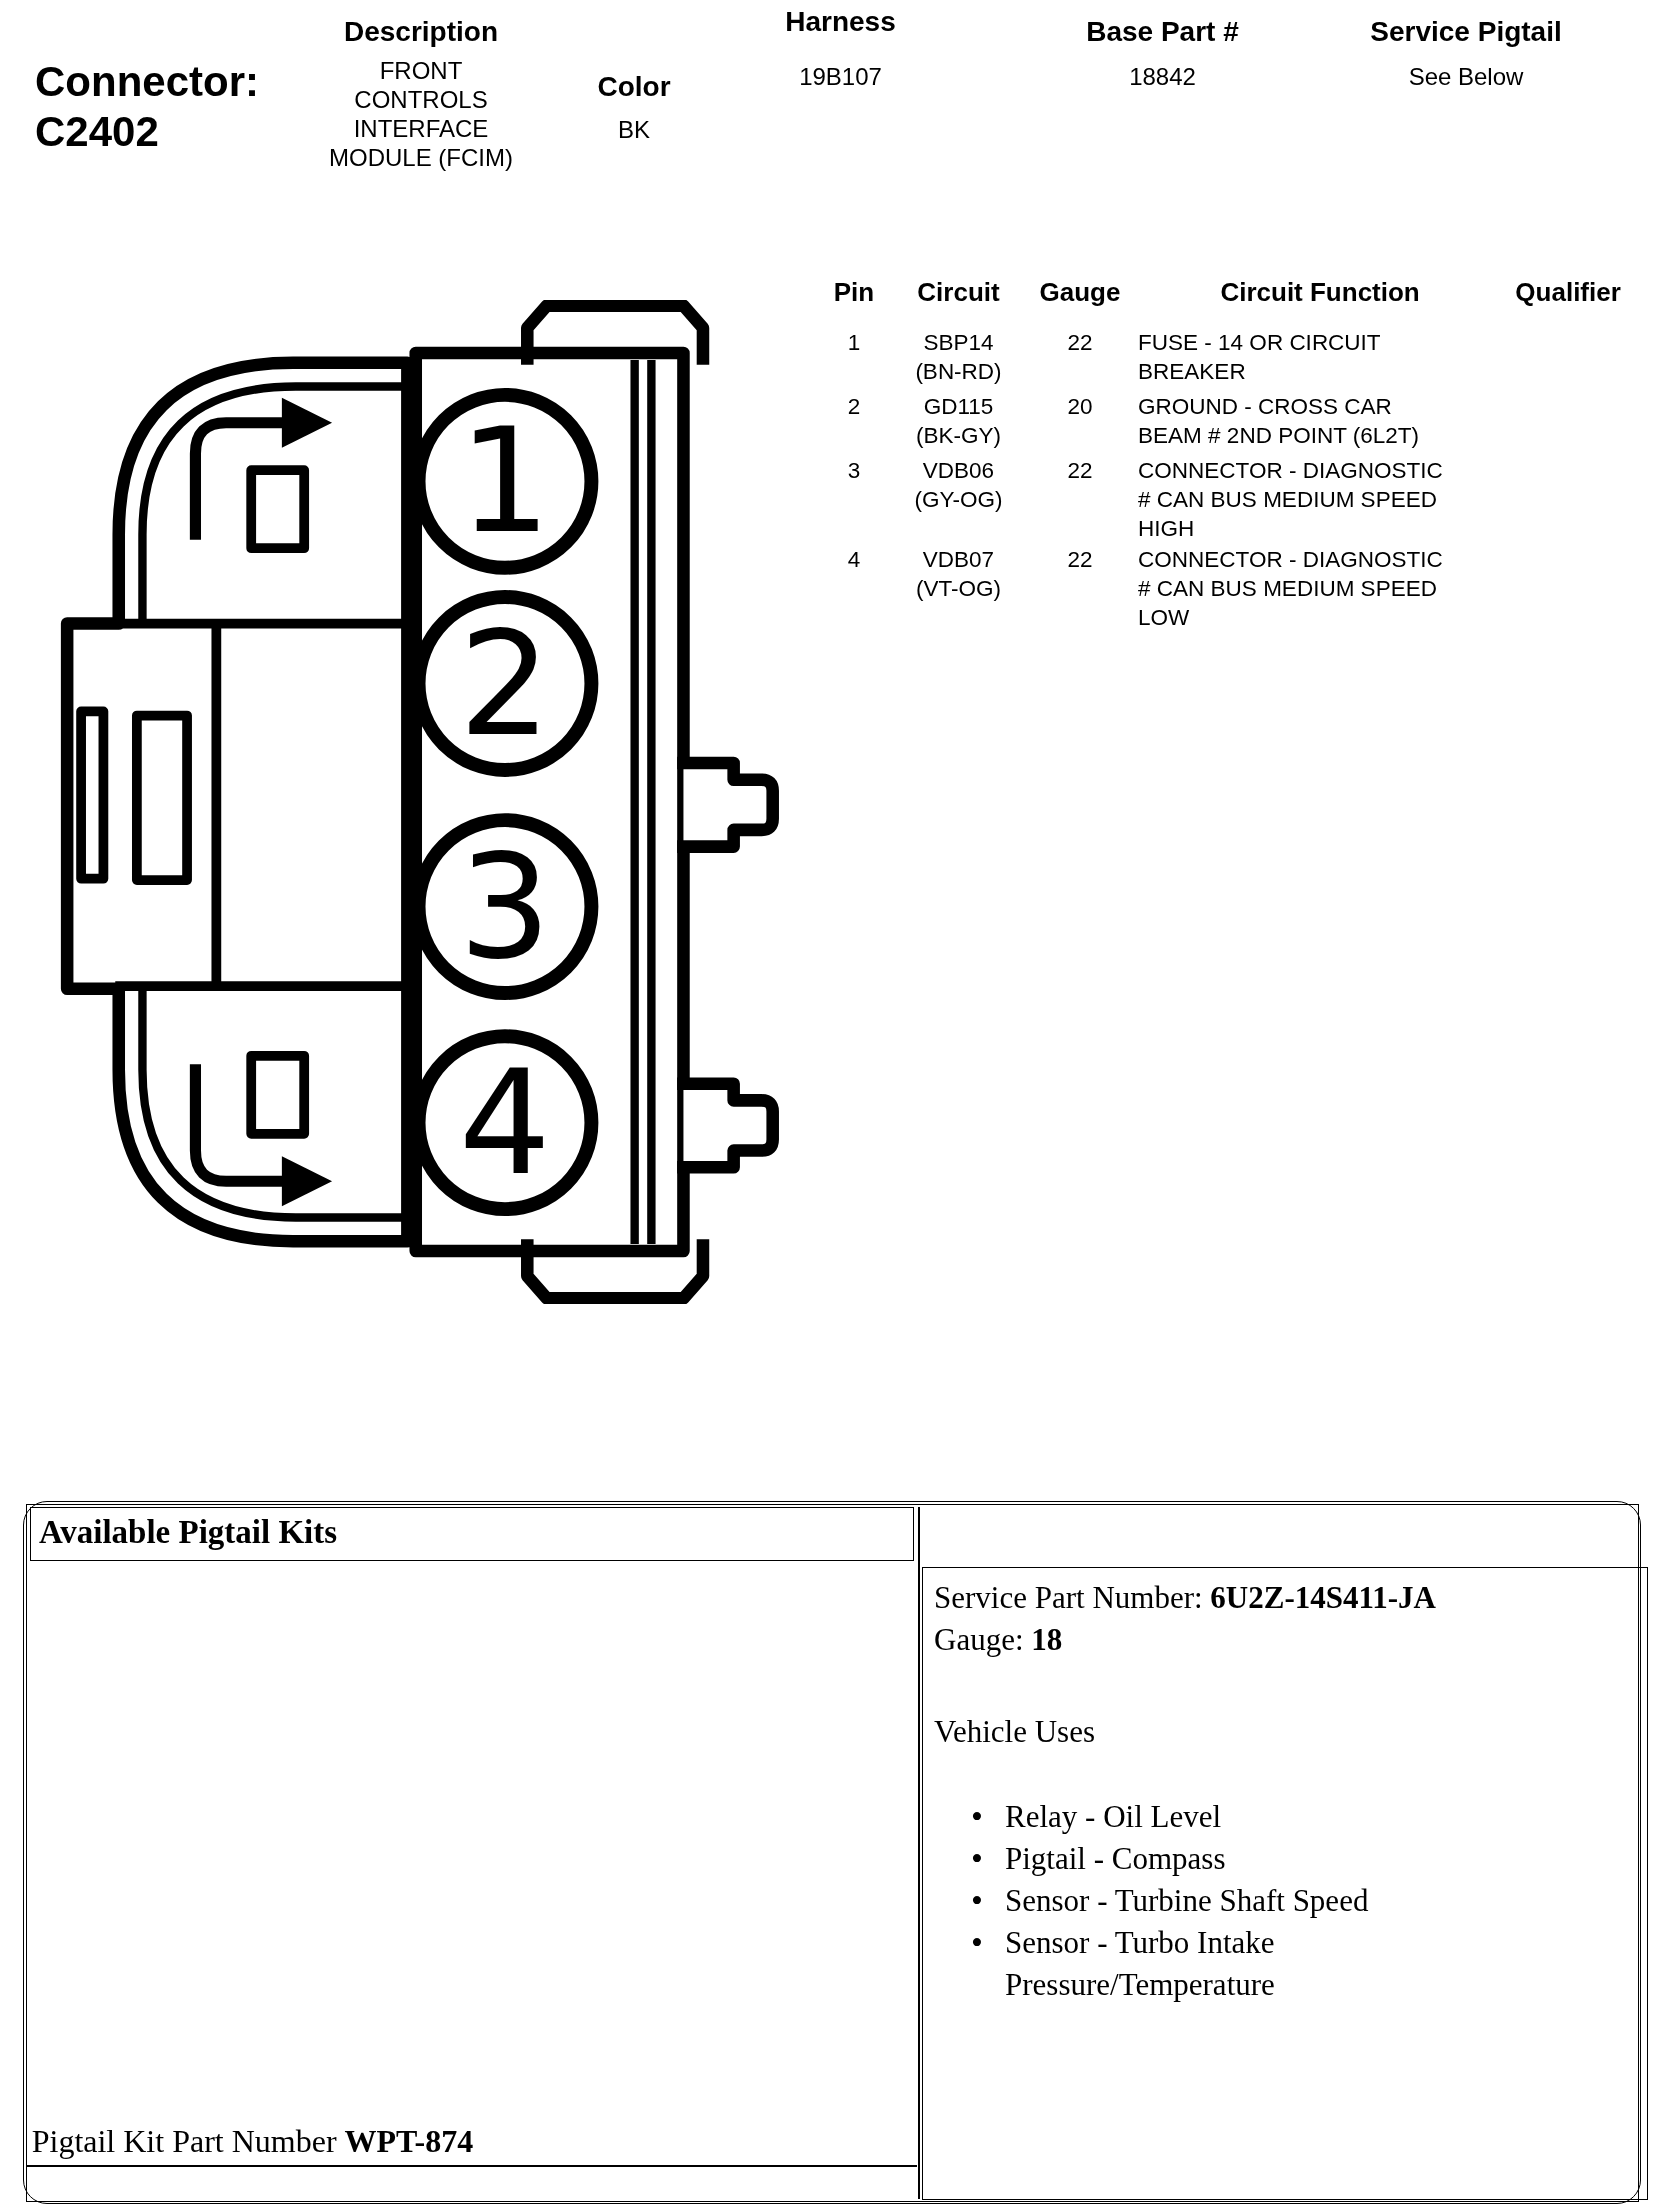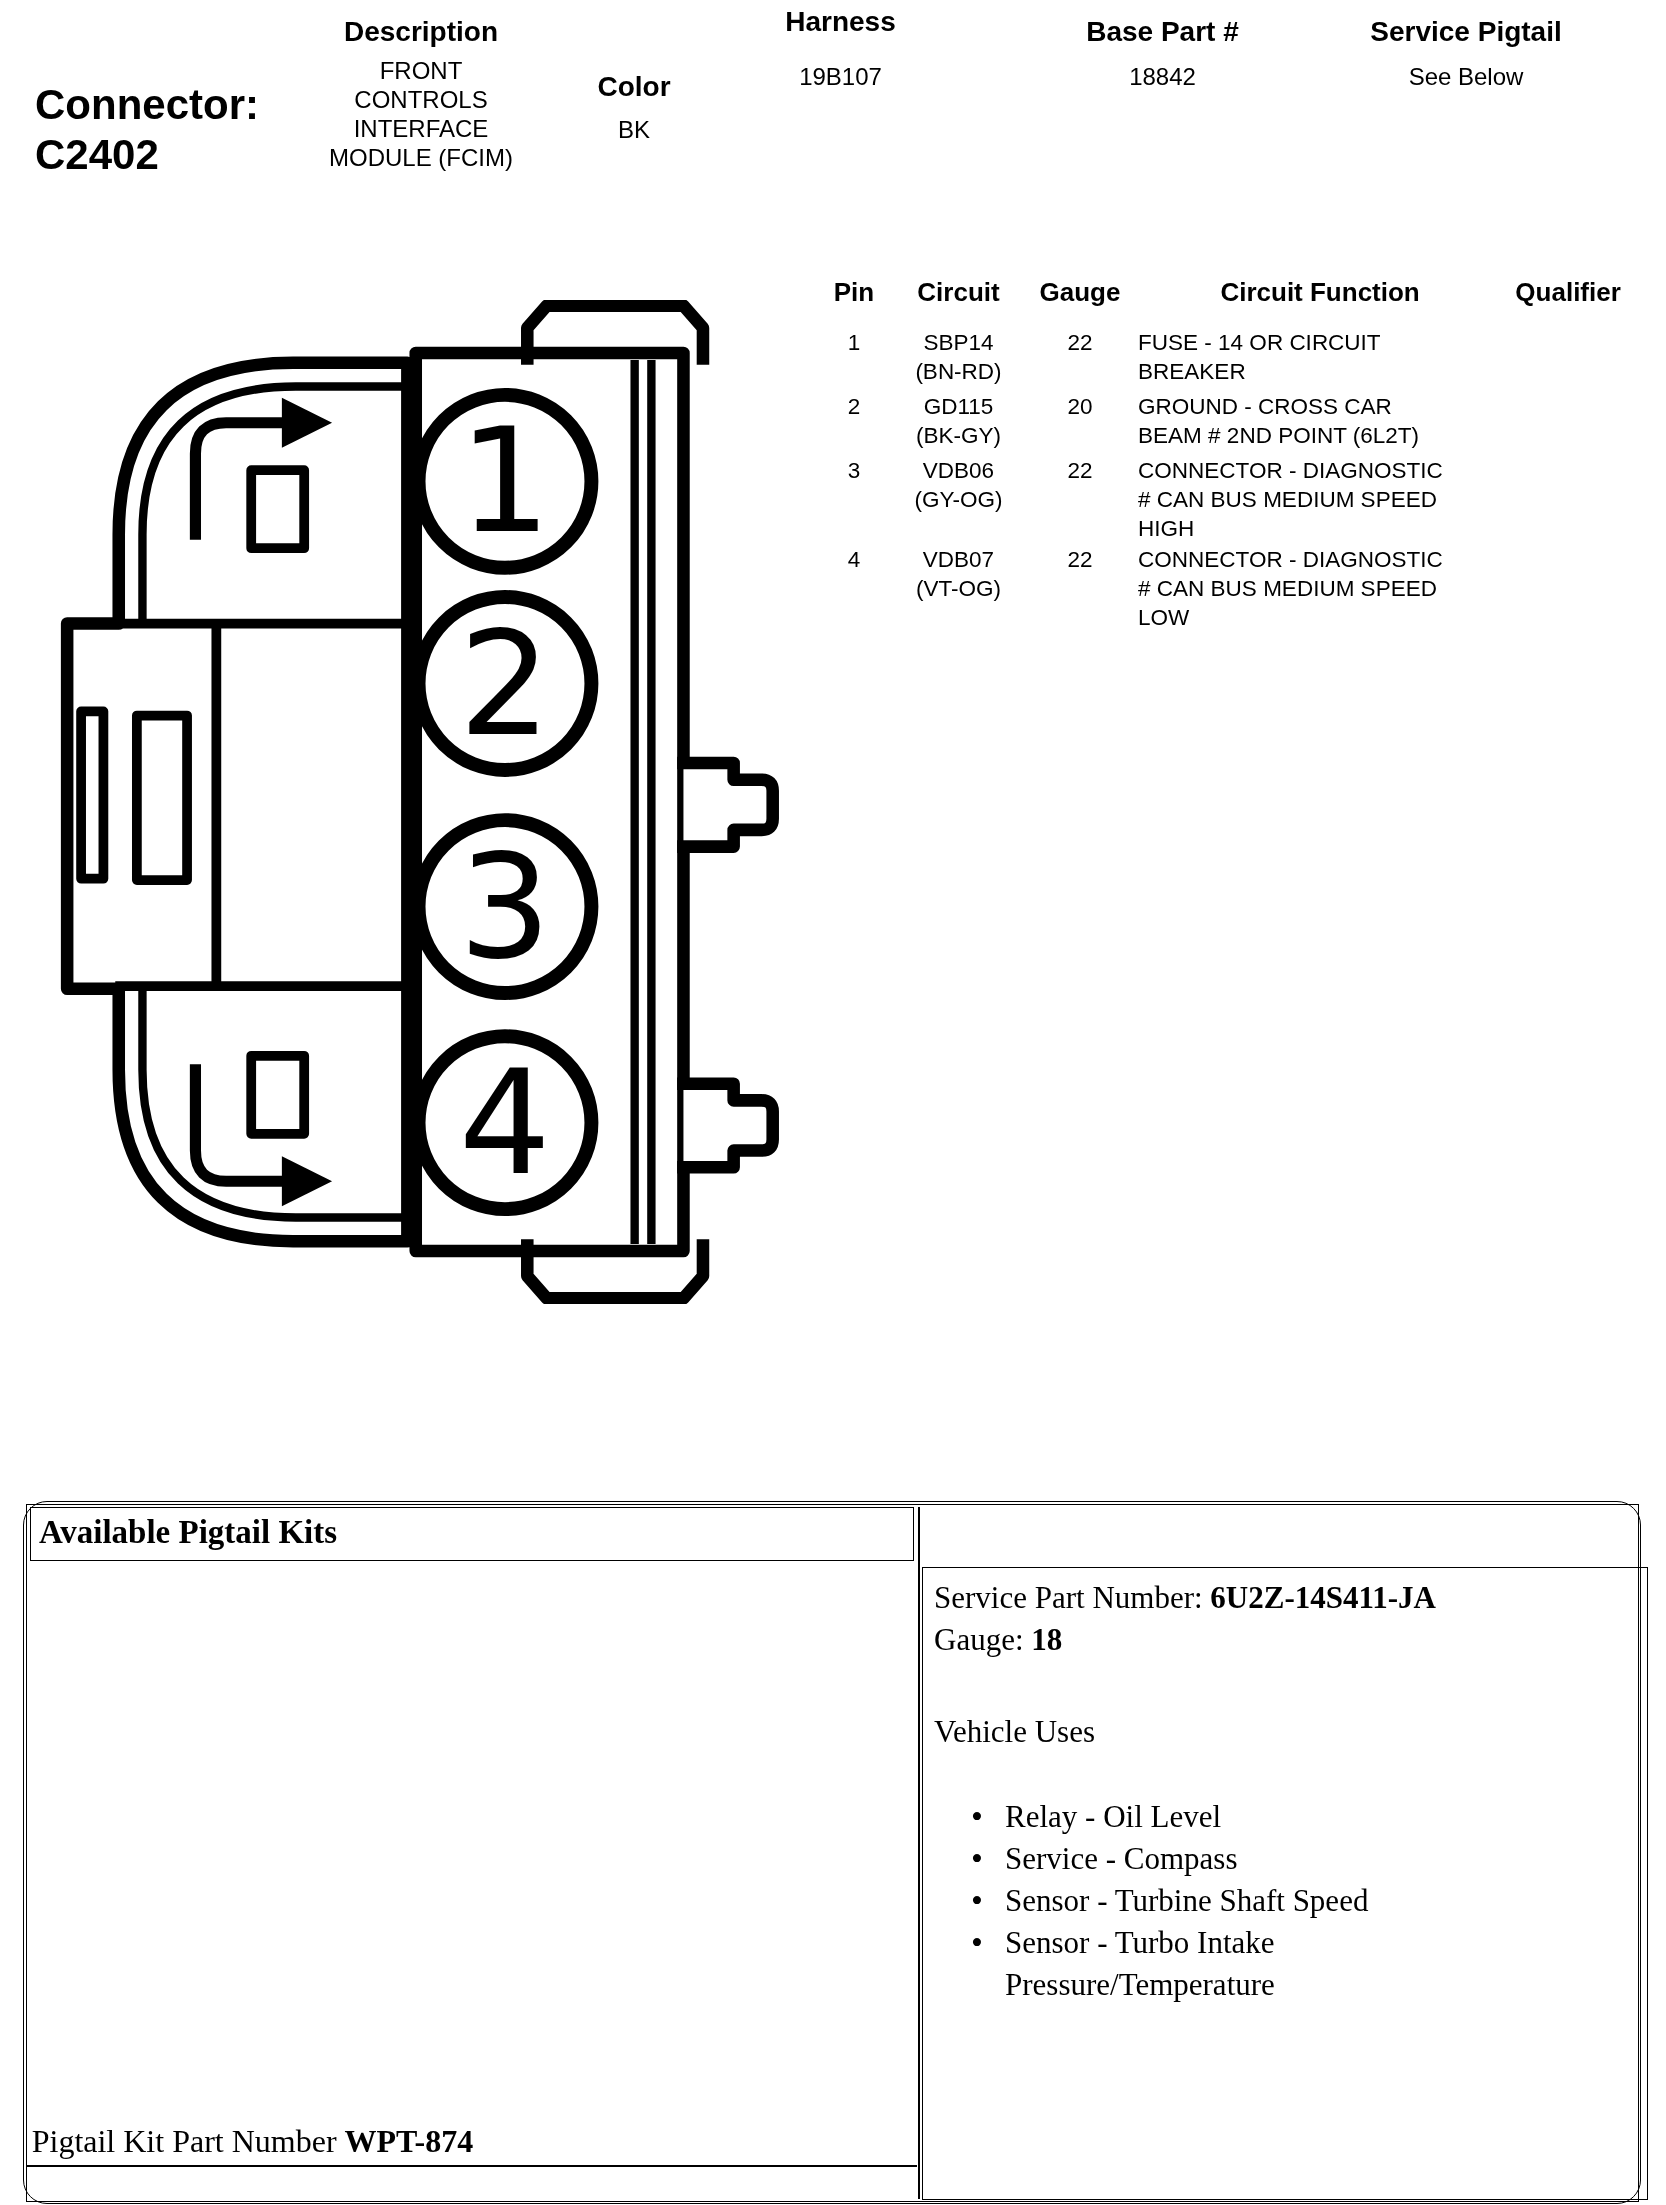--- a/index.html
+++ b/index.html
@@ -7,21 +7,21 @@
   body {
     width: 1666px; height: 2205px;
     position: relative;
     font-family: "Liberation Sans", sans-serif;
     color: #000;
     overflow: hidden;
   }
   .abs { position: absolute; }
 
   
-  #connector-title { left:35px; top:57px; font-size:42px; font-weight:bold; line-height:50px;margin-top:23px; }
+  #connector-title { left:35px; top:57px; font-size:42px; font-weight:bold; line-height:50px; }
   .h-label { font-weight:bold; font-size:28px; text-align:center; }
   .h-value { font-size:24px; text-align:center; white-space:pre-line; line-height:29px; }
 
   
   .pt-row { position:absolute; left:827px; display:flex; font-size:22.5px; line-height:29px; }
   .pt-row.pt-head { font-size:26px; font-weight:bold; line-height:31px; }
   .c-pin    { width:54px;  text-align:center; }
   .c-circuit{ width:124px; text-align:center; margin-left:15.5px; white-space:pre-line; }
   .c-gauge  { width:93px; text-align:center; margin-left:13px; }
   .c-func   { width:364px; margin-left:11.6px; white-space:pre-line; }
@@ -180,21 +180,21 @@
       <span>Gauge: </span><b>18</b>
     </div>
 
     <div class="vu-title">Vehicle Uses</div>
 
     <div class="vu-list">
       <div class="vu-item">
           <span class="vu-text">Relay - Oil Level</span>
         </div>
       <div class="vu-item">
-          <span class="vu-text">Service - Compass</span>
+          <span class="vu-text">Pigtail - Compass</span>
         </div>
       <div class="vu-item">
           <span class="vu-text">Sensor - Turbine Shaft Speed</span>
         </div>
       <div class="vu-item">
           <span class="vu-text">Sensor - Turbo Intake Pressure/Temperature</span>
         </div>
     </div>
   </div>
 </div>

